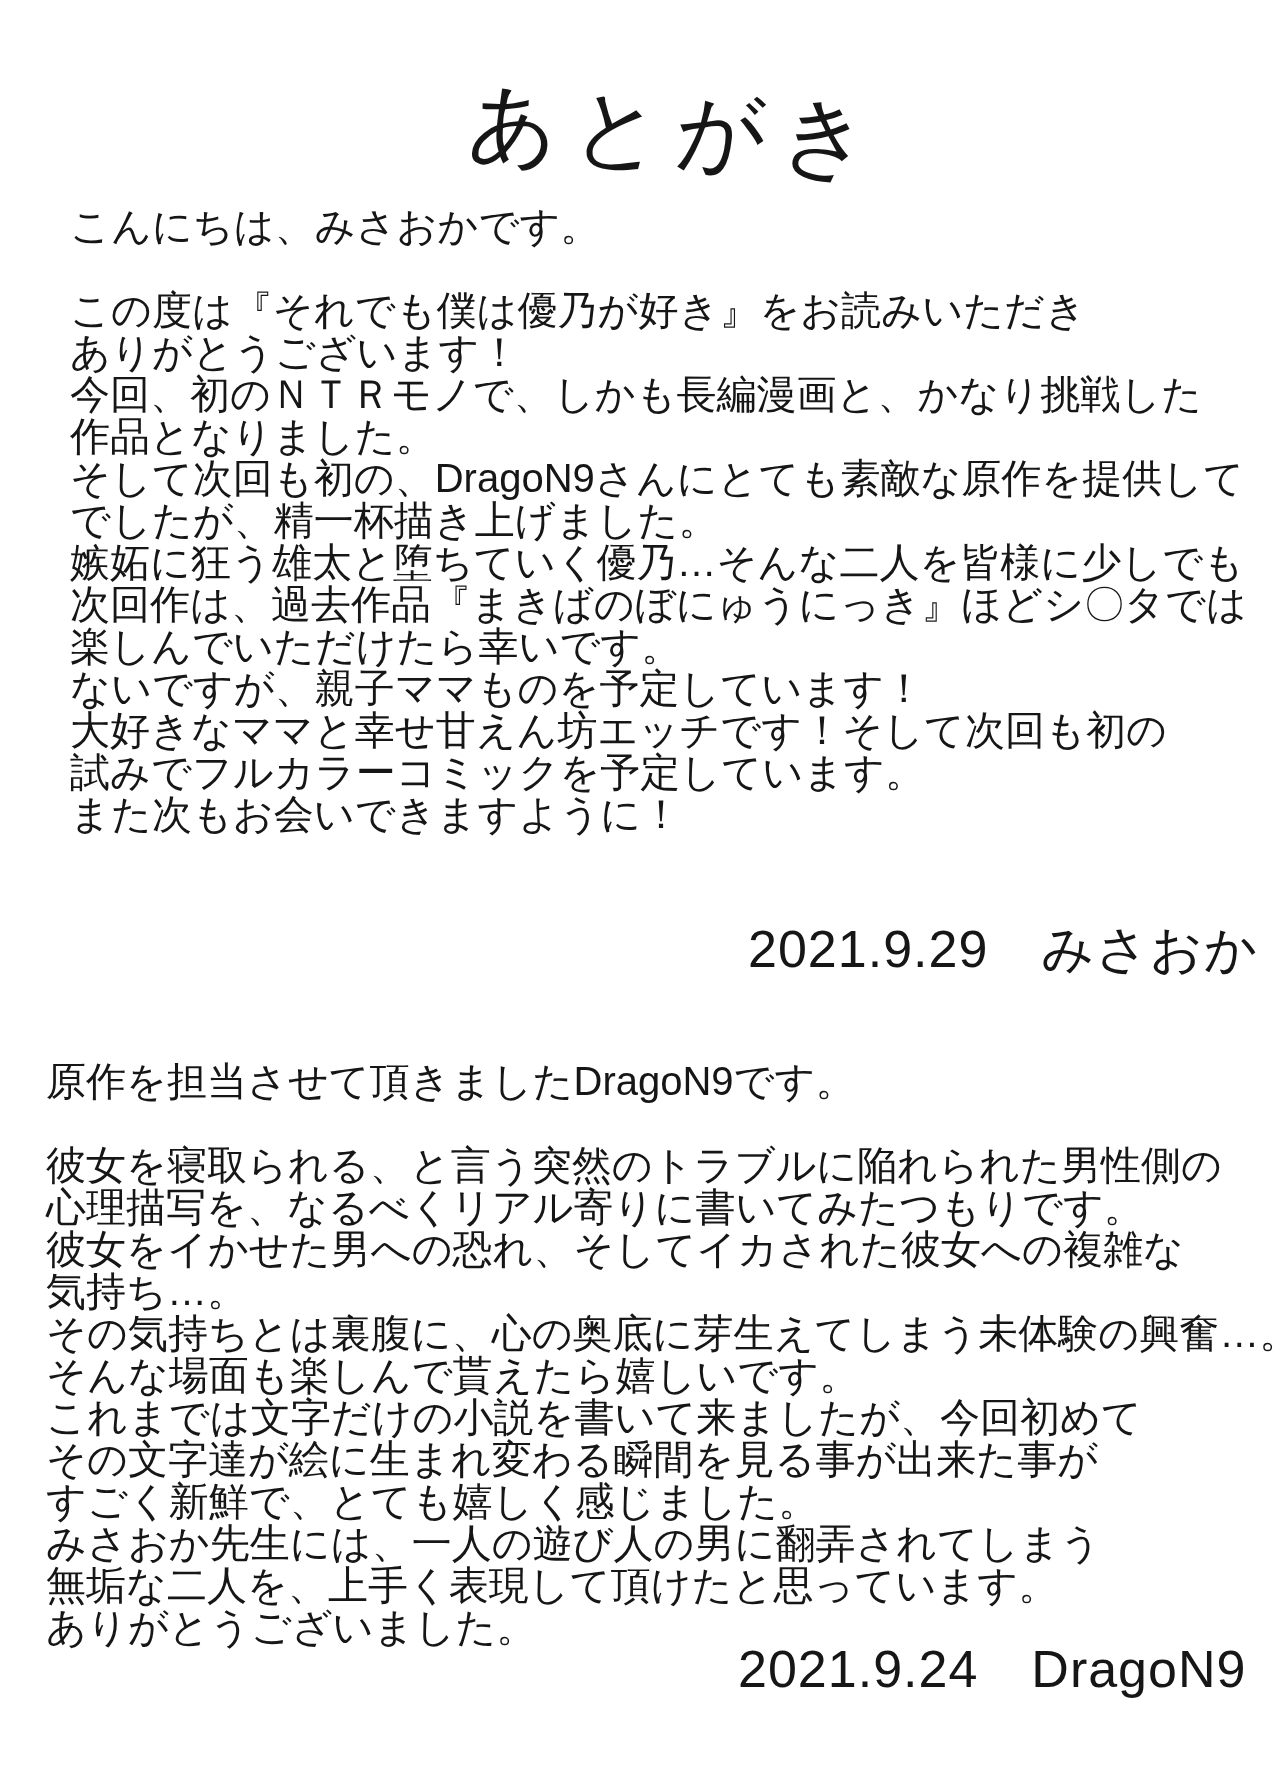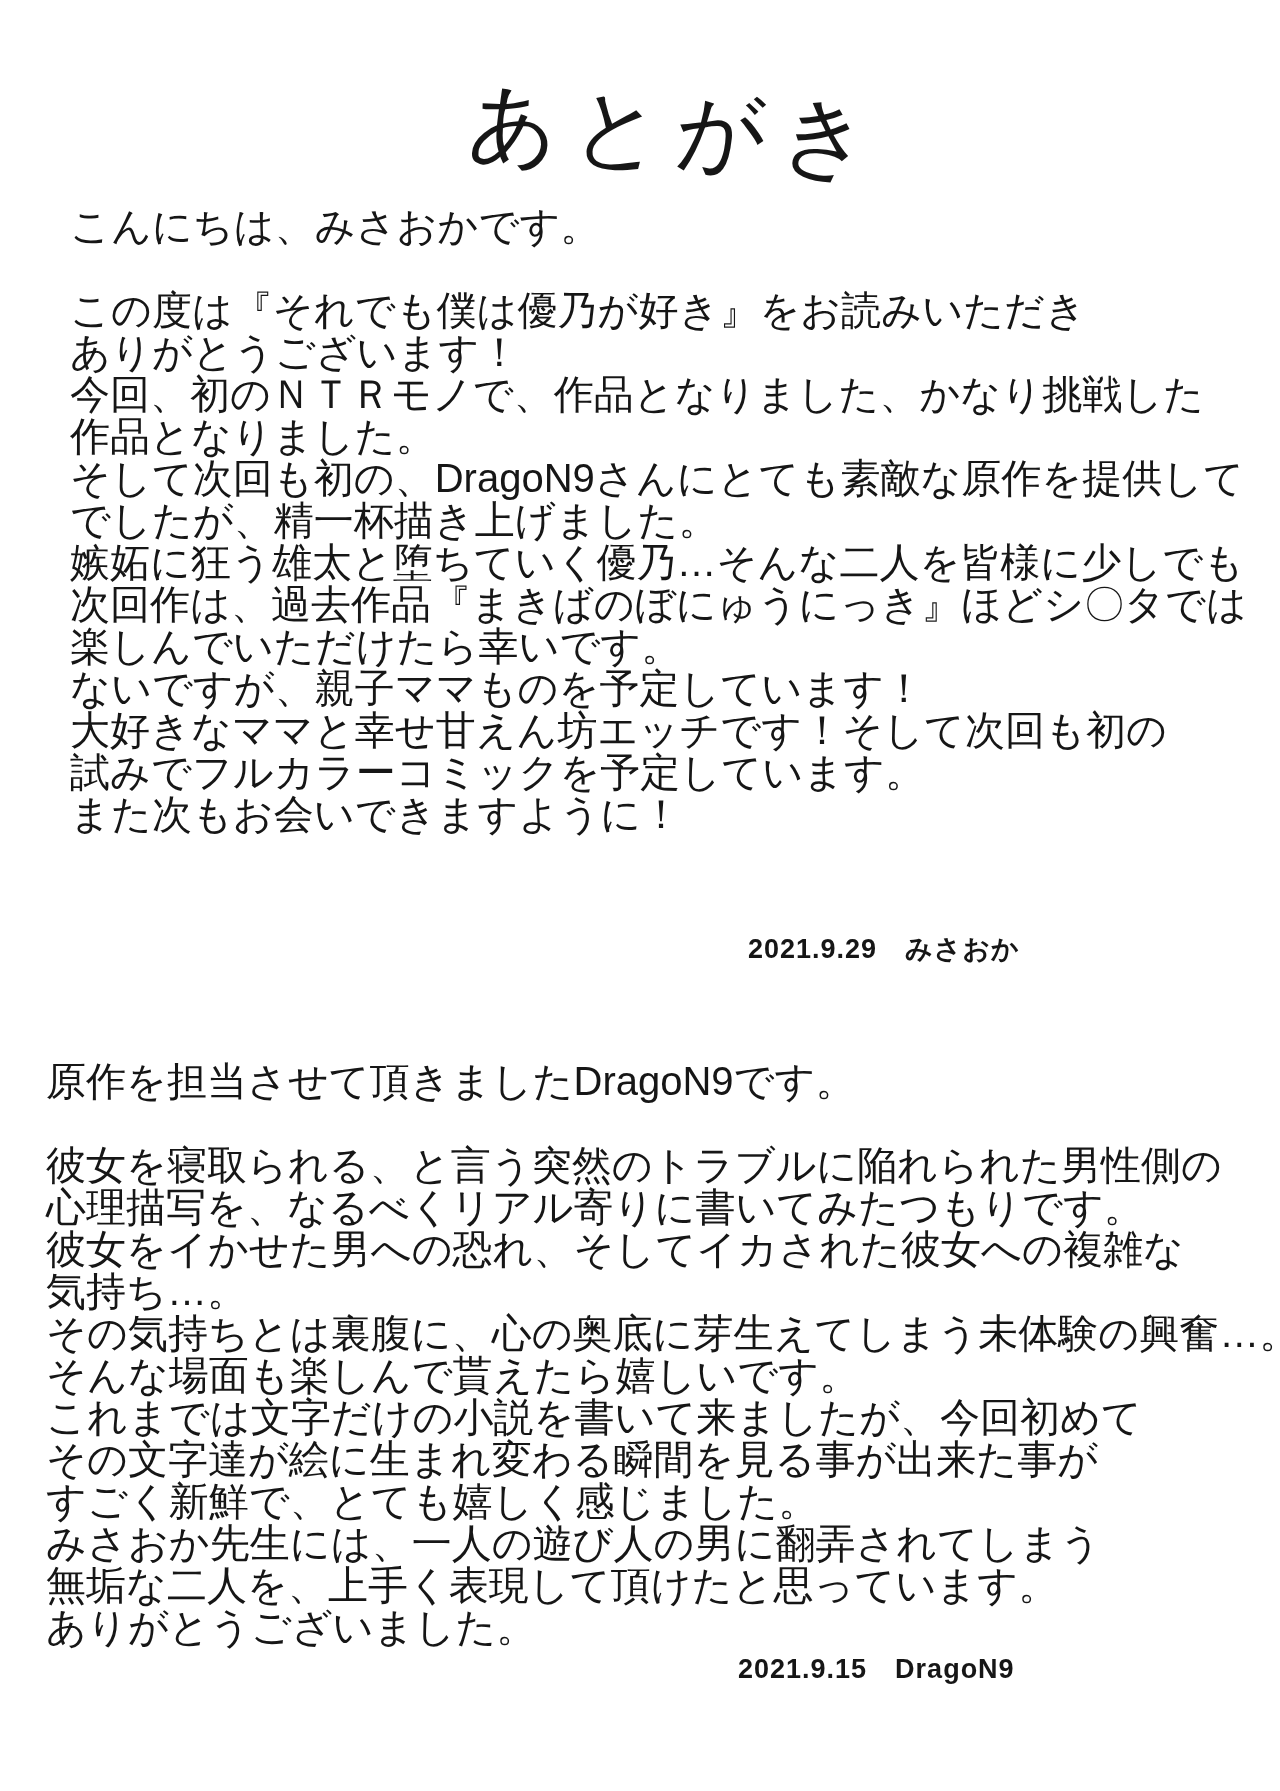--- a/index.html
+++ b/index.html
@@ -32,43 +32,42 @@
     position: absolute;
     font-size: 40px;
     line-height: 42px;
     white-space: nowrap;
     letter-spacing: 0px;
   }
   .sec1 { top: 205px; left: 70px; }
   .sec2 { top: 1060px; left: 46px; }
   .dateline {
     position: absolute;
-    font-size: 27px;
+    font-size: 52px;
     line-height: 42px;
     white-space: pre;
     letter-spacing: 1px;
-    font-weight: bold;
   }
   .date1 { top: 928px; left: 748px; }
   .date2 { top: 1648px; left: 738px; }
   .line { min-height: 42px; }
 </style>
 </head>
 <body>
 
 <div class="page">
 
   <div class="title">あとがき</div>
 
   <div class="textblock sec1">
       <div class="line">こんにちは、みさおかです。</div>
       <div class="line">&nbsp;</div>
       <div class="line">この度は『それでも僕は優乃が好き』をお読みいただき</div>
       <div class="line">ありがとうございます！</div>
-      <div class="line">今回、初のＮＴＲモノで、作品となりました、かなり挑戦した</div>
+      <div class="line">今回、初のＮＴＲモノで、しかも長編漫画と、かなり挑戦した</div>
       <div class="line">作品となりました。</div>
       <div class="line">そして次回も初の、DragoN9さんにとても素敵な原作を提供して</div>
       <div class="line">でしたが、精一杯描き上げました。</div>
       <div class="line">嫉妬に狂う雄太と堕ちていく優乃…そんな二人を皆様に少しでも</div>
       <div class="line">次回作は、過去作品『まきばのぼにゅうにっき』ほどシ〇タでは</div>
       <div class="line">楽しんでいただけたら幸いです。</div>
       <div class="line">ないですが、親子ママものを予定しています！</div>
       <div class="line">大好きなママと幸せ甘えん坊エッチです！そして次回も初の</div>
       <div class="line">試みでフルカラーコミックを予定しています。</div>
       <div class="line">また次もお会いできますように！</div>
@@ -86,15 +85,15 @@
       <div class="line">その気持ちとは裏腹に、心の奥底に芽生えてしまう未体験の興奮…。</div>
       <div class="line">そんな場面も楽しんで貰えたら嬉しいです。</div>
       <div class="line">これまでは文字だけの小説を書いて来ましたが、今回初めて</div>
       <div class="line">その文字達が絵に生まれ変わる瞬間を見る事が出来た事が</div>
       <div class="line">すごく新鮮で、とても嬉しく感じました。</div>
       <div class="line">みさおか先生には、一人の遊び人の男に翻弄されてしまう</div>
       <div class="line">無垢な二人を、上手く表現して頂けたと思っています。</div>
       <div class="line">ありがとうございました。</div>
     </div>
 
-  <div class="dateline date2">2021.9.15　DragoN9</div>
+  <div class="dateline date2">2021.9.24　DragoN9</div>
 
 </div>
 
 </body></html>

